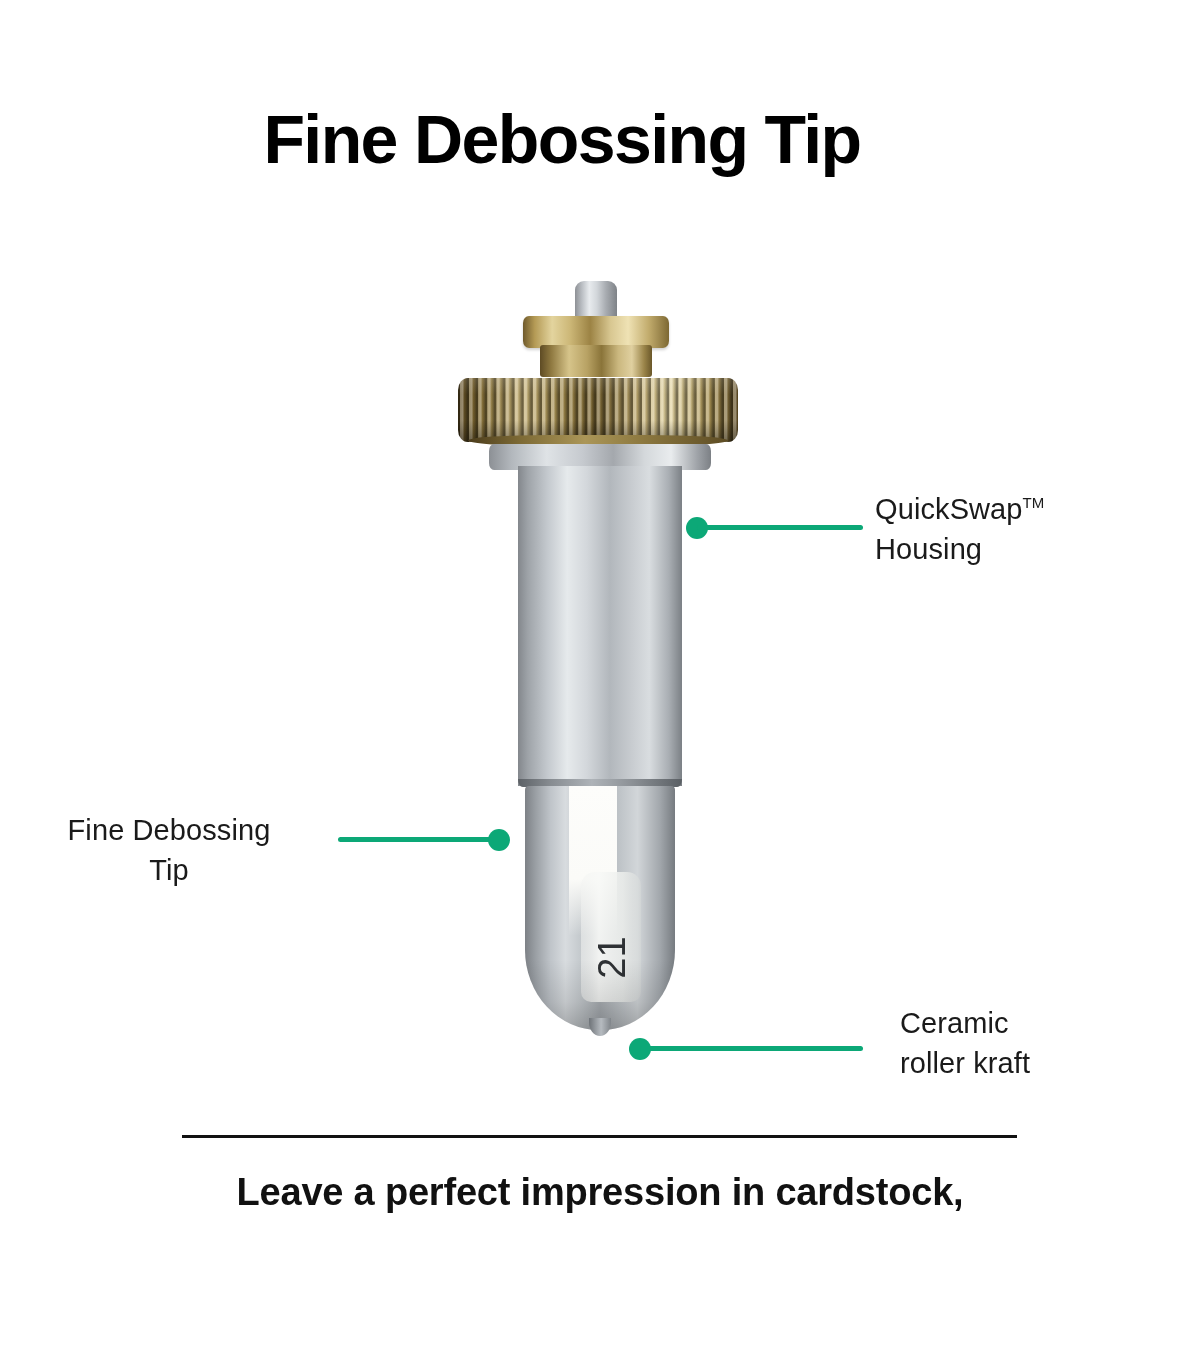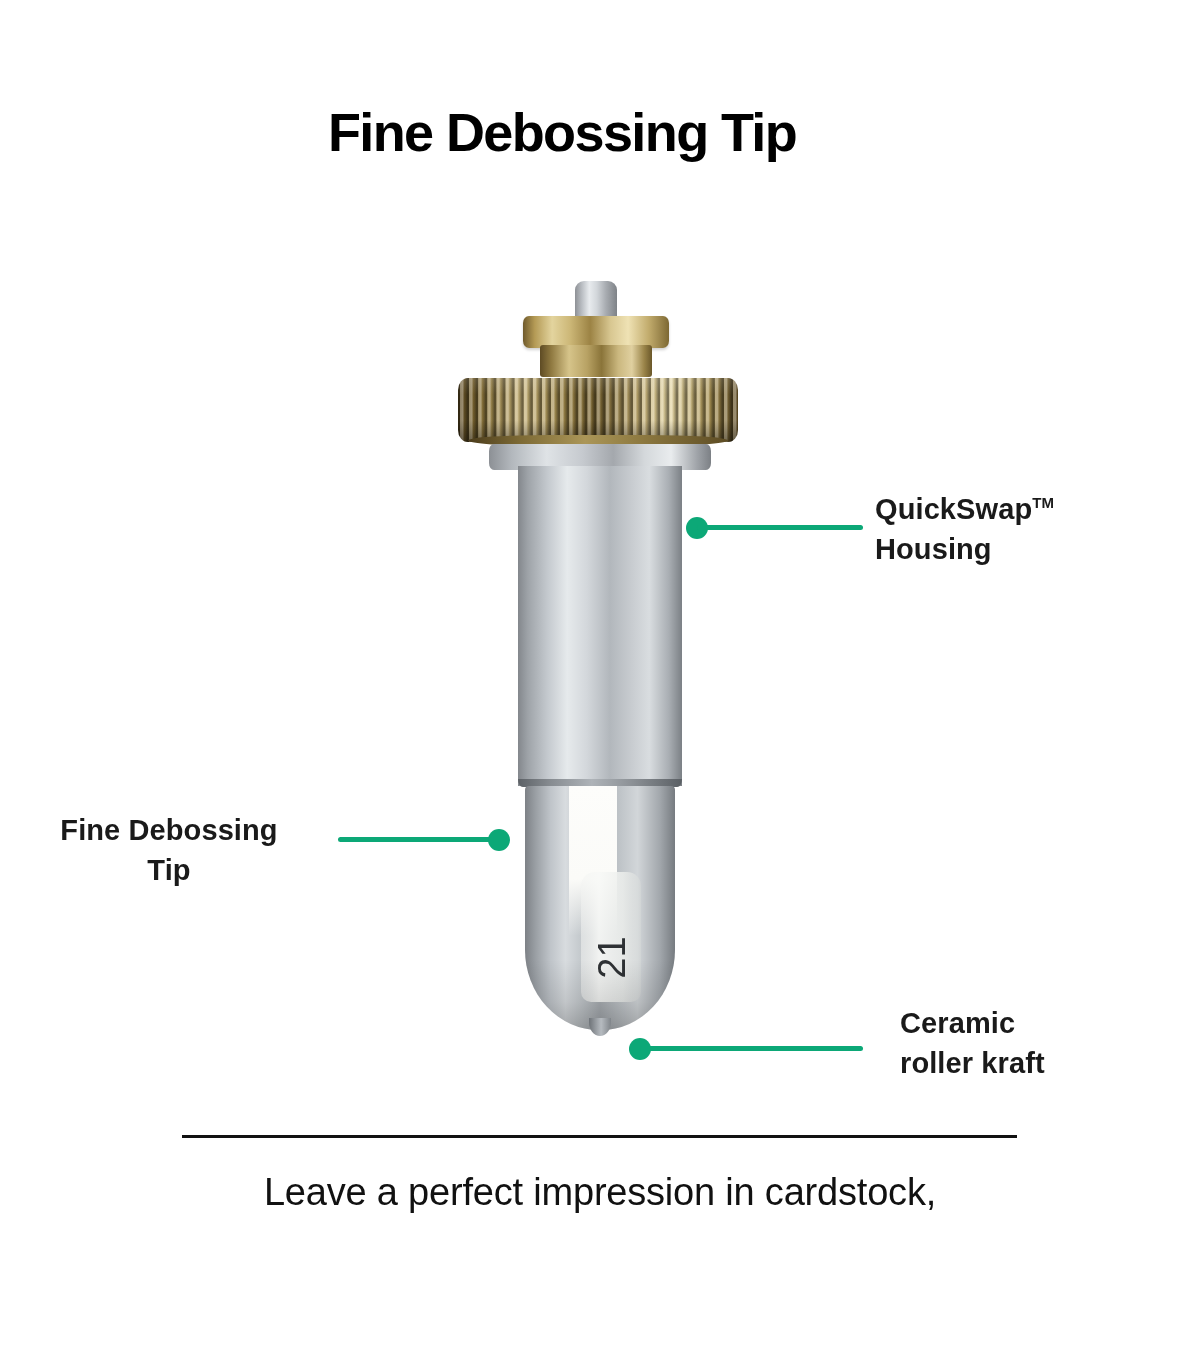--- a/index.html
+++ b/index.html
@@ -18,21 +18,21 @@
     overflow: hidden;
   }
 
   
   .title {
     position: absolute;
     top: 104px;
     left: 0;
     width: 1124px;
     text-align: center;
-    font-size: 54px;
+    font-size: 68px;
     font-weight: 700;
     letter-spacing: -1.6px;
     color: #000000;
     line-height: 1.05;
   }
 
   
   .stage {
     position: absolute;
     top: 0;
@@ -264,21 +264,21 @@
   .leader-dot {
     position: absolute;
     width: 22px;
     height: 22px;
     border-radius: 50%;
     background: #0ca877;
   }
   .callout-text {
     position: absolute;
     font-size: 29px;
-    font-weight: 700;
+    font-weight: 400;
     line-height: 40px;
     color: #1a1a1a;
     letter-spacing: 0.1px;
   }
   .callout-text.left { text-align: center; }
   .tm {
     font-size: 15px;
     vertical-align: super;
     letter-spacing: 0;
   }
@@ -293,21 +293,21 @@
     background: #111111;
   }
   .caption {
     position: absolute;
     left: 100px;
     top: 1168px;
     width: 1000px;
     text-align: center;
     font-size: 38px;
     line-height: 49px;
-    font-weight: 400;
+    font-weight: 700;
     color: #111111;
     letter-spacing: -0.2px;
   }
 </style>
 </head>
 <body>
 
 <div class="title">Fine Debossing Tip</div>
 
 <div class="stage">

